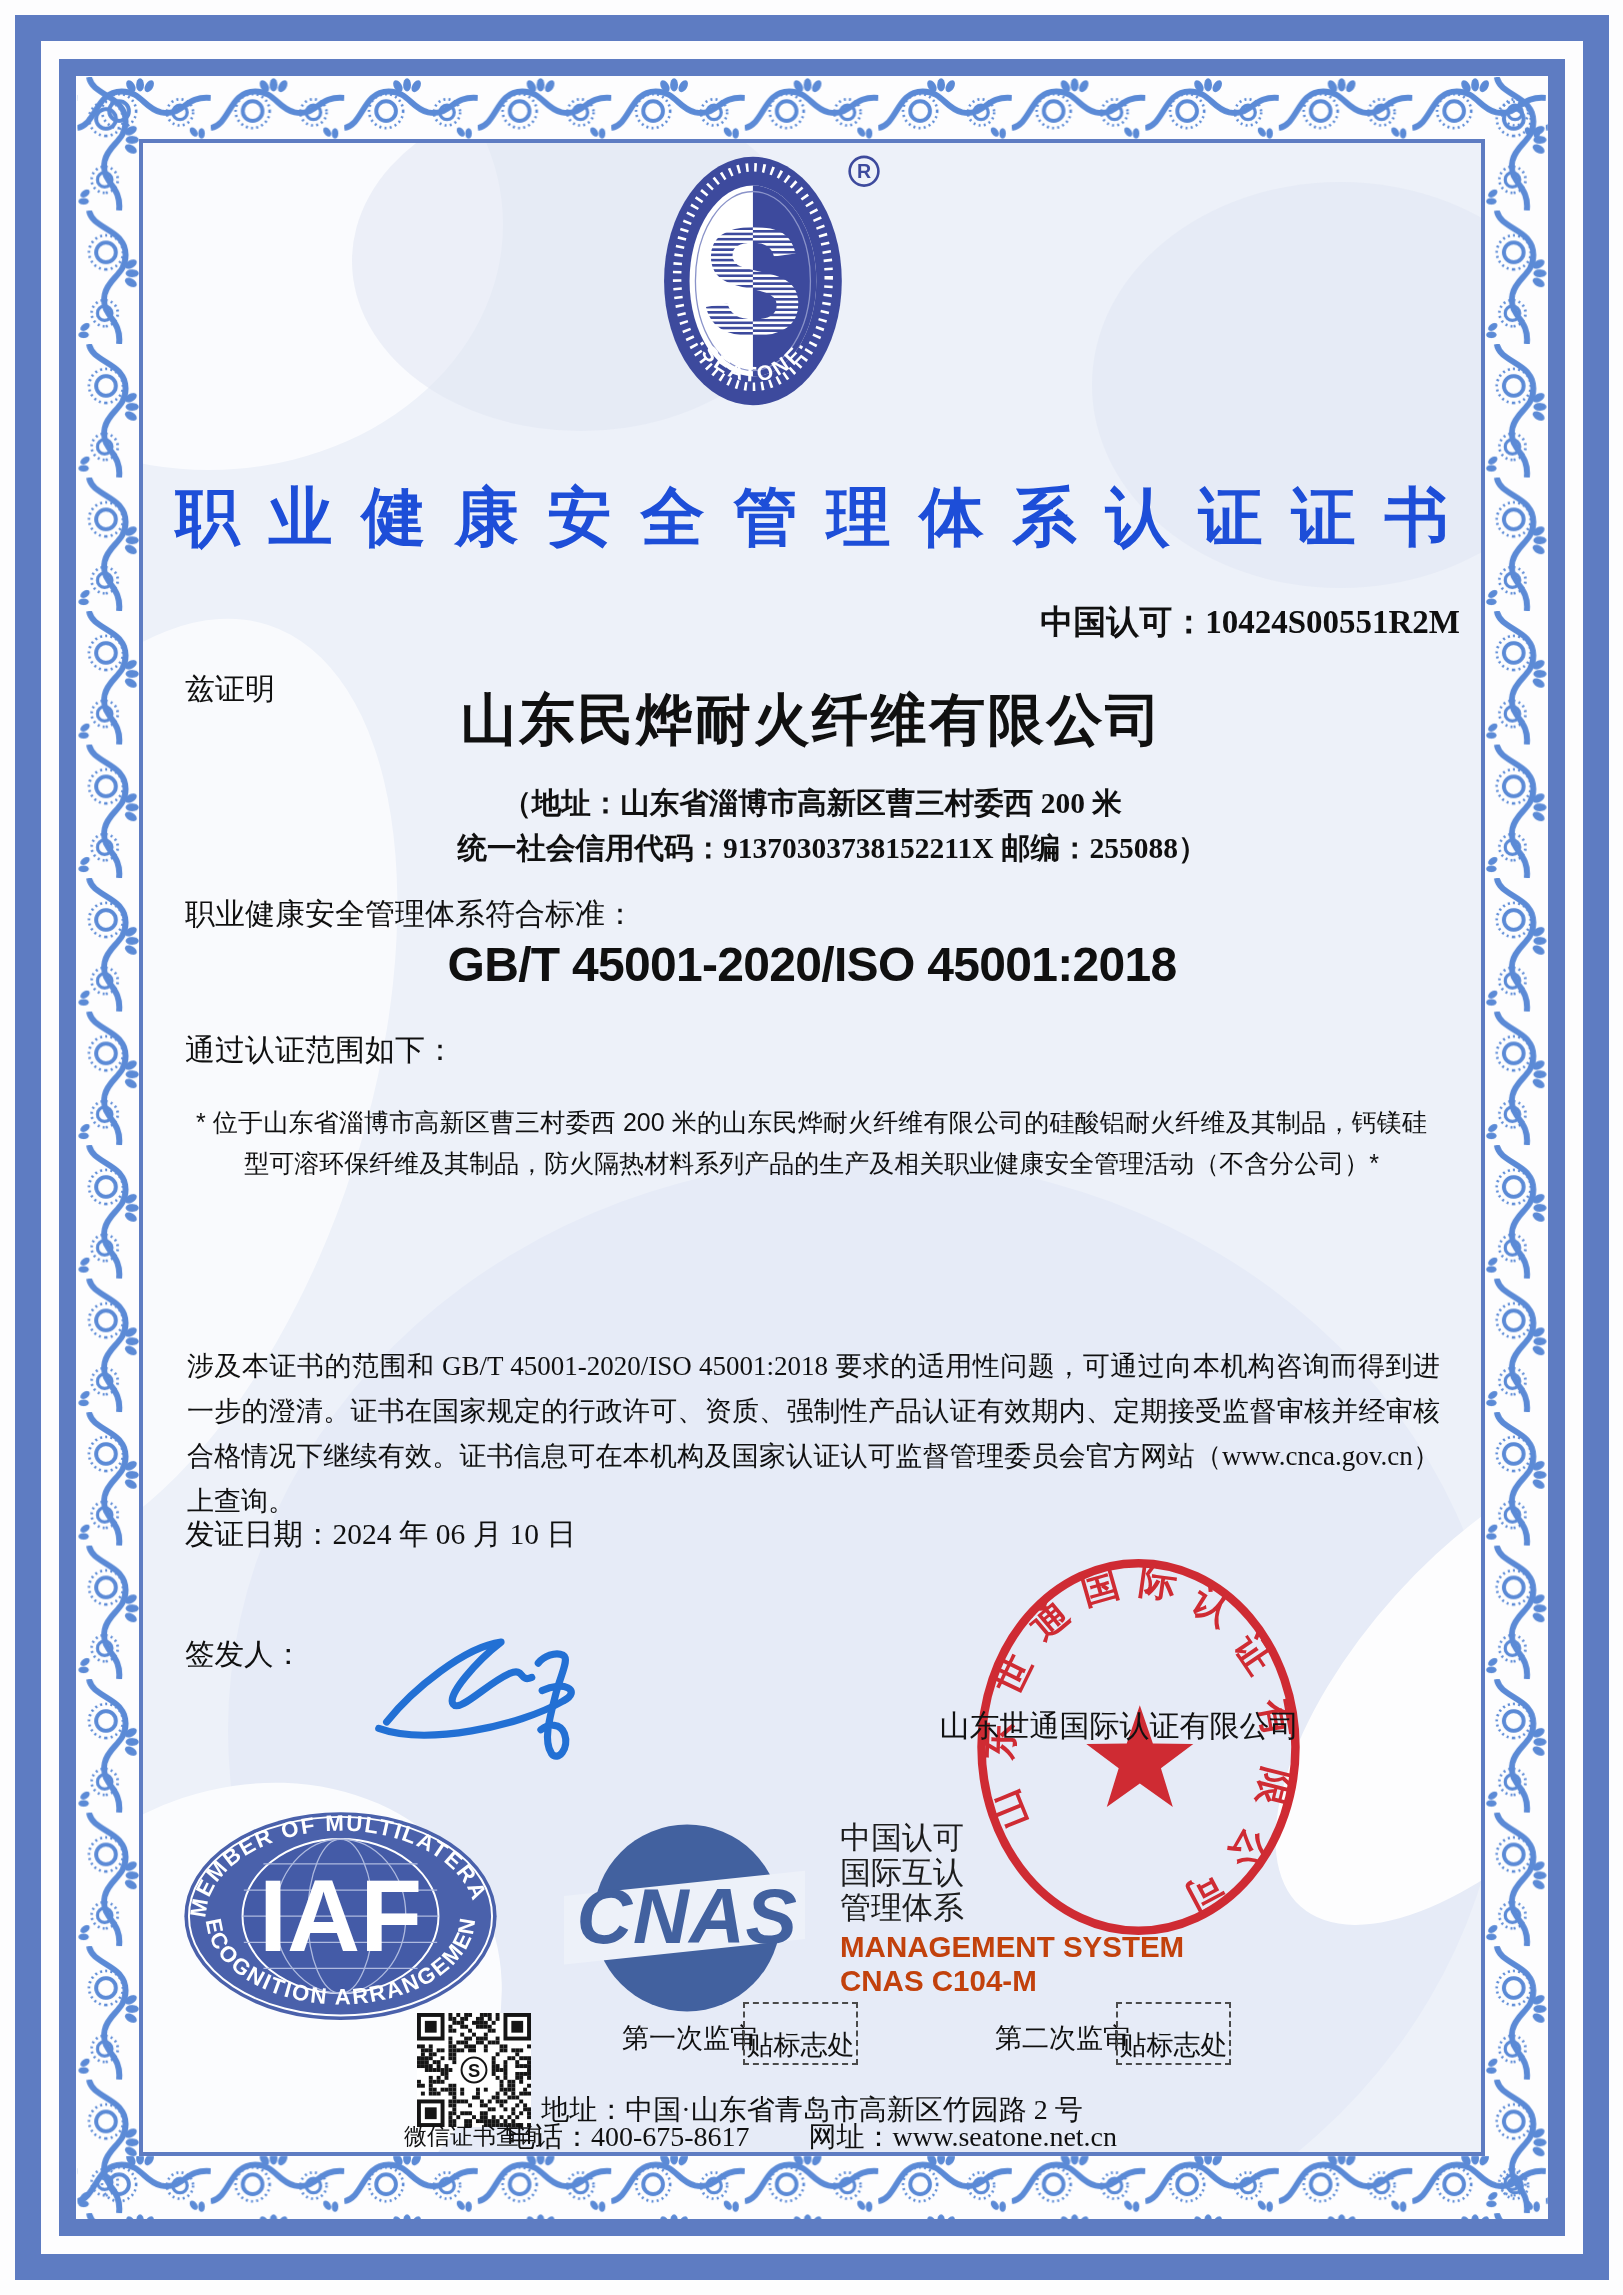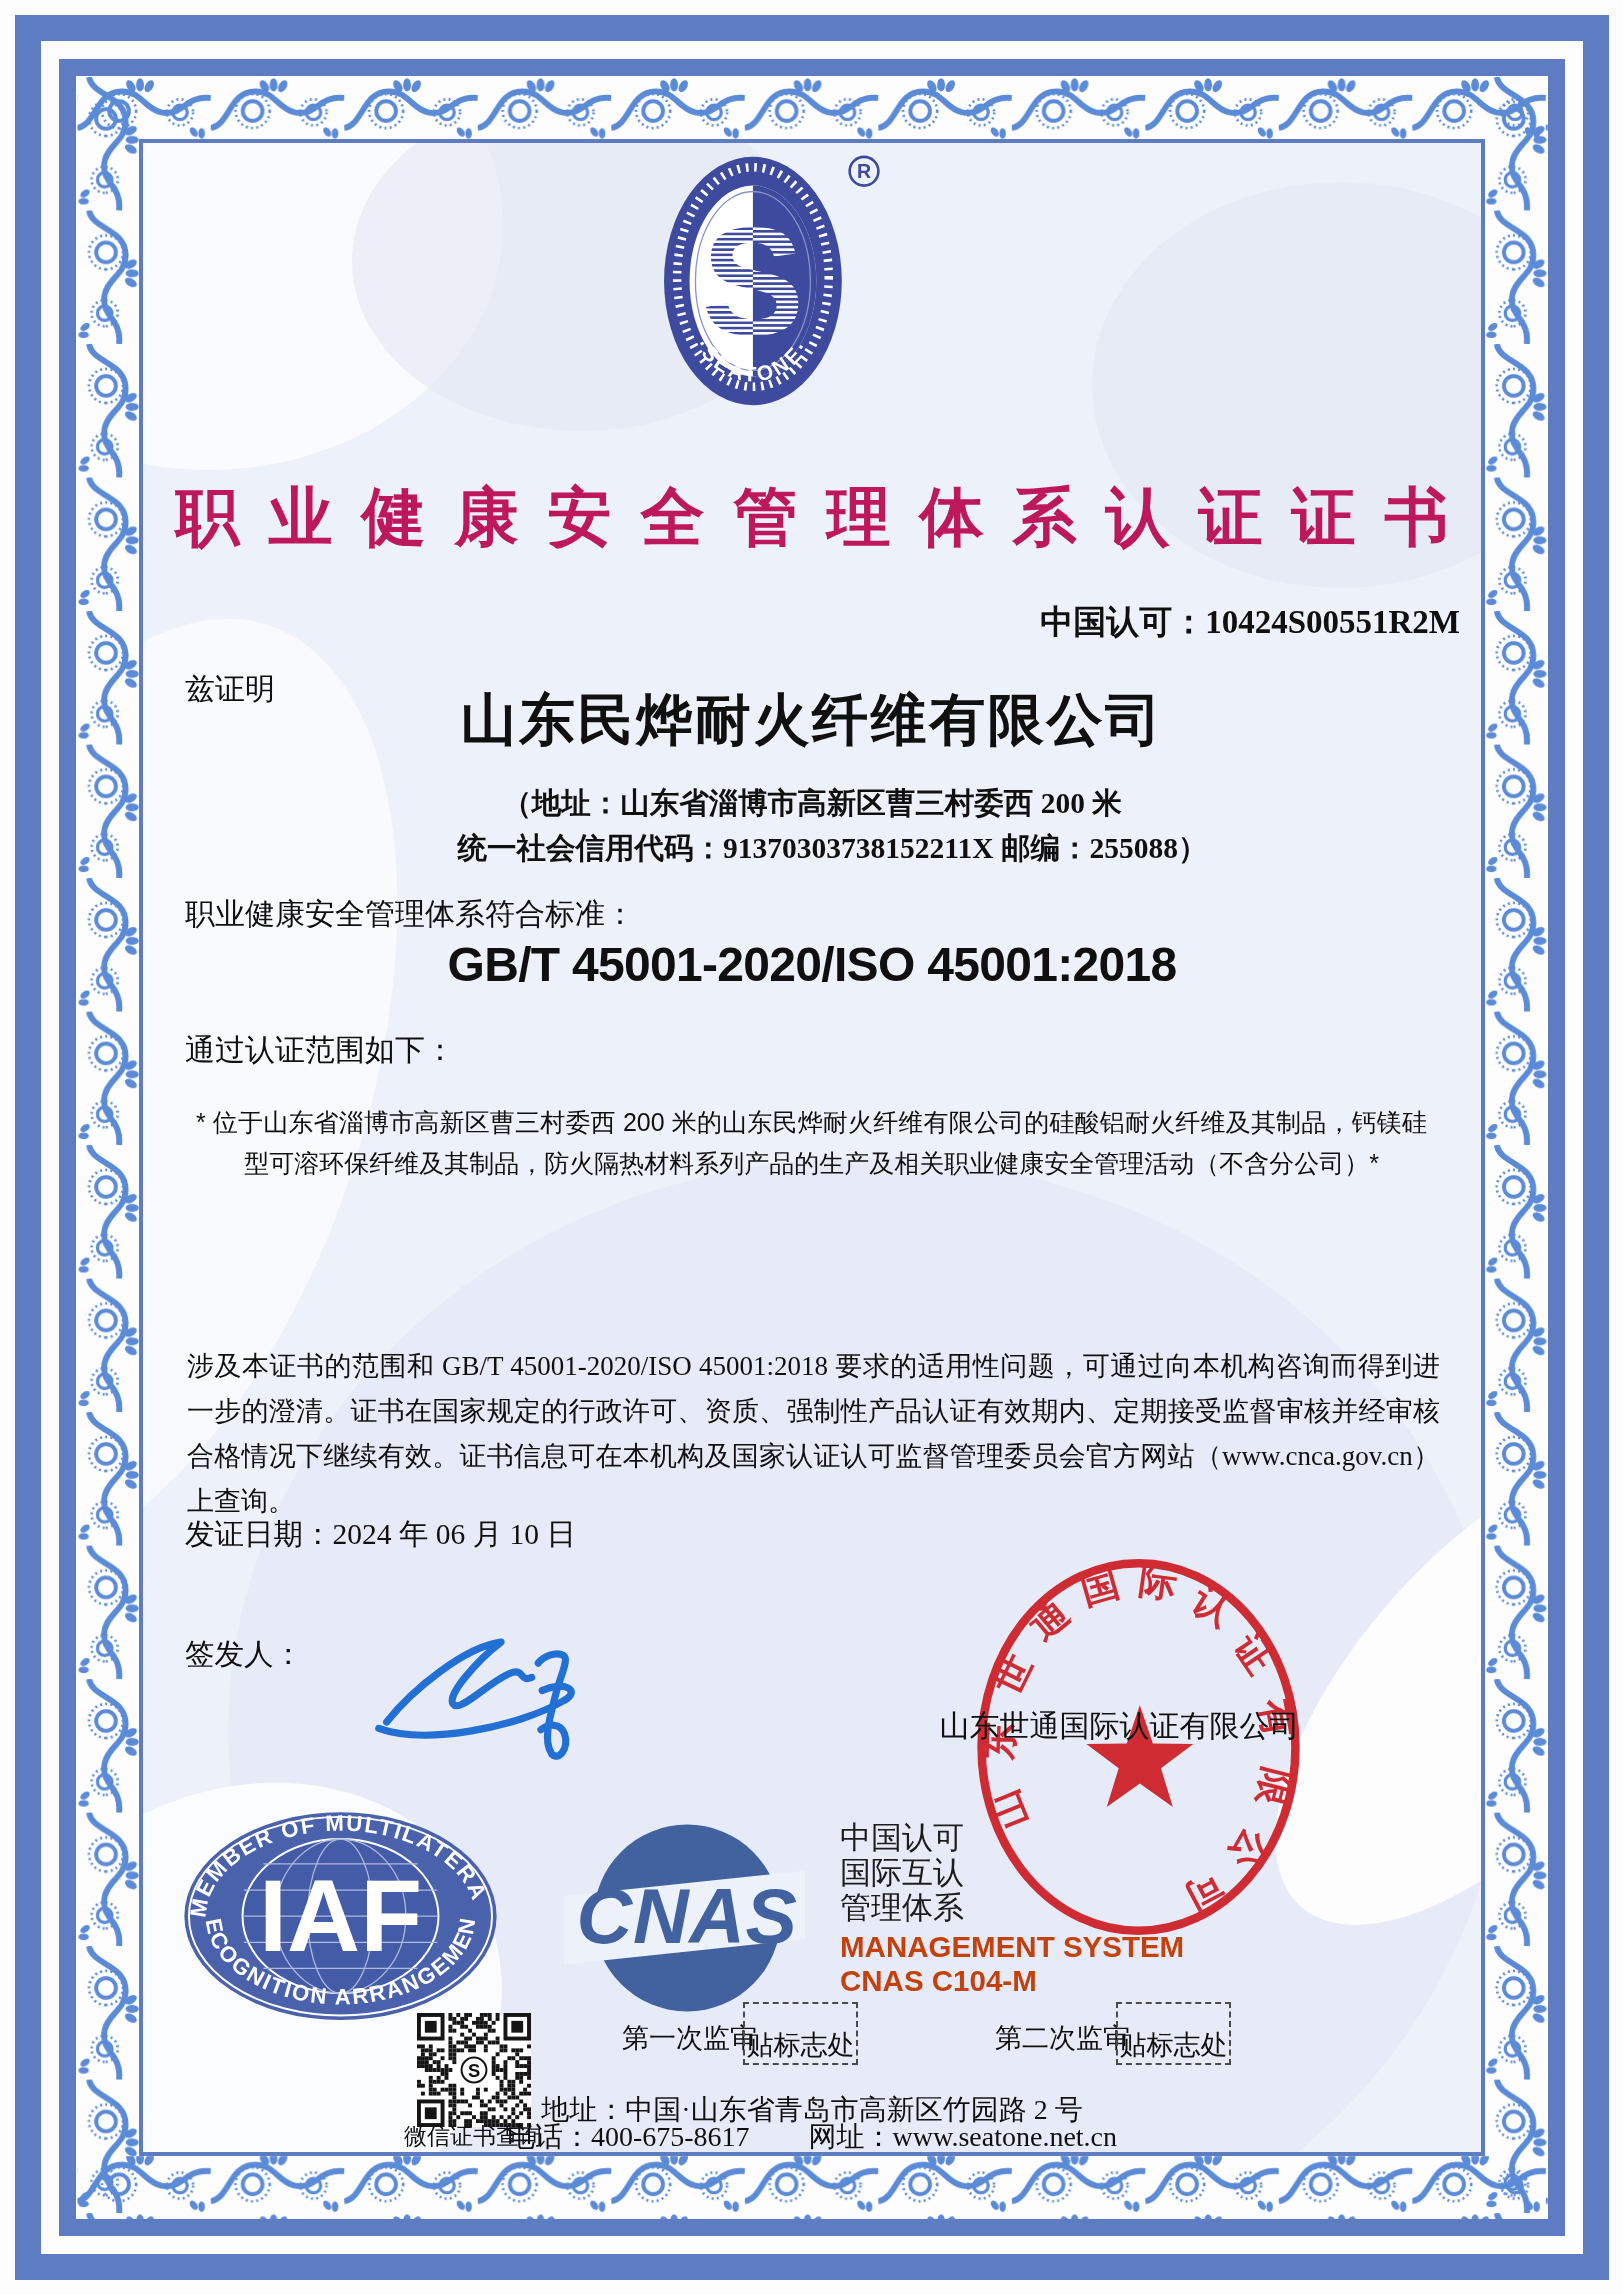--- a/index.html
+++ b/index.html
@@ -9,21 +9,21 @@
   .band-outer{position:absolute;inset:15px;border:26px solid #5e7cc2;}
   .band-2{position:absolute;inset:59px;border:17.7px solid #5e7cc2;}
   .band-inner{position:absolute;inset:139px;border:4.6px solid #5e7cc2;}
   .ornament{position:absolute;left:77px;top:77px;}
   
   .content-bg{position:absolute;inset:143px;background:#edf1f9;overflow:hidden;}
   .wm{position:absolute;border-radius:50%;}
   
   .abs{position:absolute;}
   .ctr{left:144px;right:144px;text-align:center;}
-  .title{top:474px;font-size:64px;font-weight:bold;letter-spacing:29px;padding-left:29px;color:#be185d;}
+  .title{top:474px;font-size:64px;font-weight:bold;letter-spacing:29px;padding-left:29px;color:#1d4ed8;}
   .certno{top:600px;right:164px;font-size:33px;font-weight:bold;}
   .hereby{left:185px;top:669px;font-size:30px;}
   .company{top:683px;font-size:56px;font-weight:bold;letter-spacing:2.6px;}
   .addr1{top:784px;font-size:29.5px;font-weight:bold;}
   .addr2{top:829px;font-size:29.5px;font-weight:bold;padding-left:41px;}
   .stdlabel{left:185px;top:894px;font-size:30px;}
   .stdvalue{top:937px;font-size:48px;font-weight:bold;font-family:"Liberation Sans",sans-serif;letter-spacing:-0.7px;}
   .scopelabel{left:185px;top:1030px;font-size:30px;}
   .scope{left:196px;width:1231px;top:1102px;font-size:25px;line-height:41px;font-weight:normal;
          font-family:"Liberation Sans",sans-serif;text-align:justify;text-align-last:center;}

